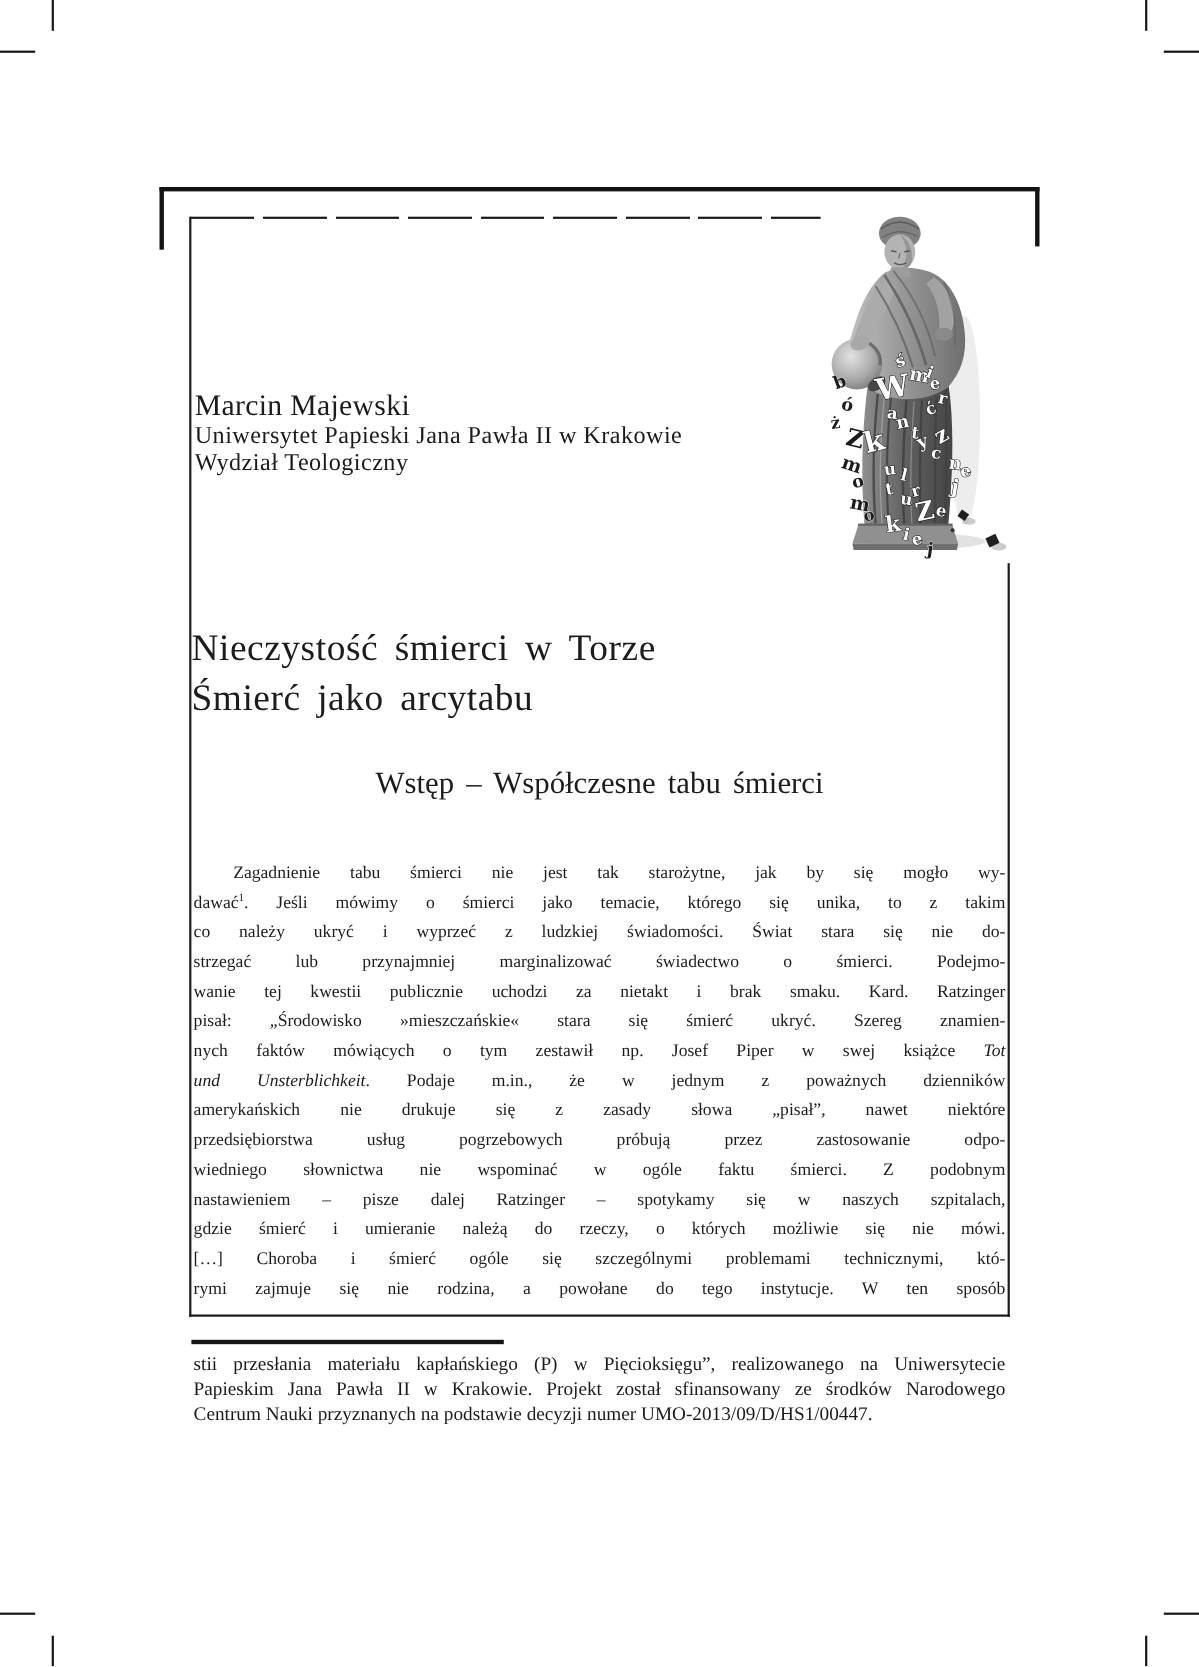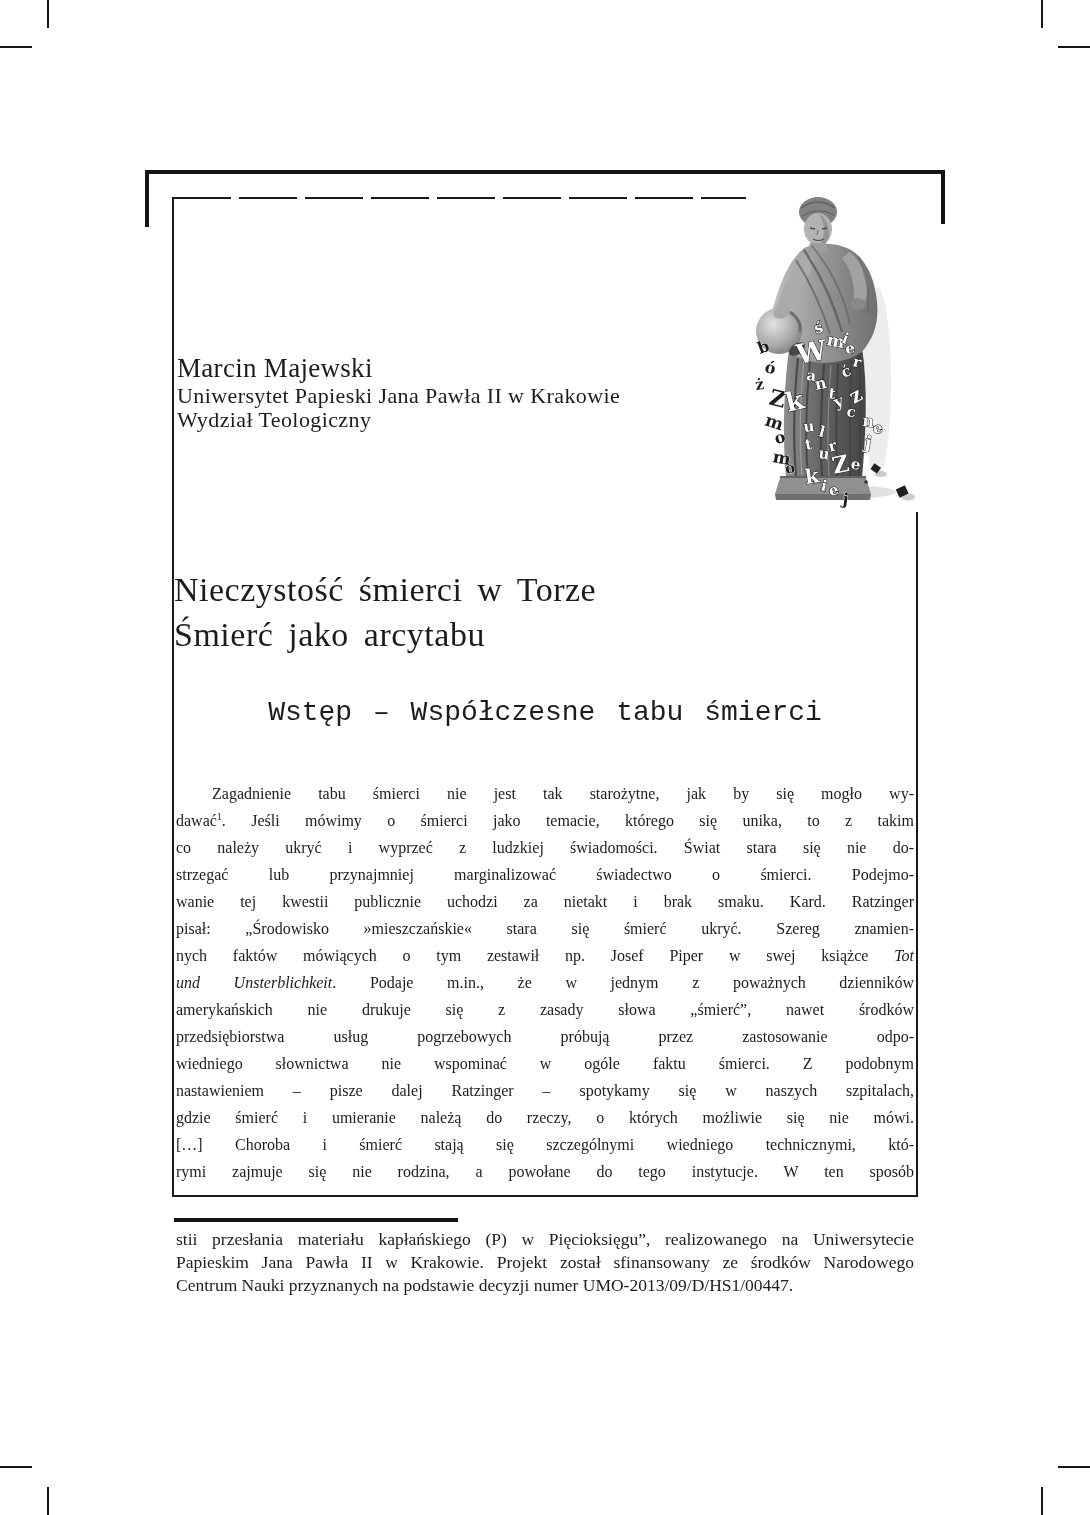--- a/index.html
+++ b/index.html
@@ -41,21 +41,21 @@
   .author-block { position: absolute; left: 3px; top: 156px; }
   .author-name { font-size: 27px; line-height: 31px; letter-spacing: 0.3px; }
   .author-affil { font-size: 22px; line-height: 24px; letter-spacing: 0.4px; }
 
   .title-block { position: absolute; left: 0; top: 338px; width: 100%; text-align: left; margin-top: 32px; }
   .title-line { font-size: 34px; line-height: 45px; word-spacing: 6px; letter-spacing: 0.5px; }
 
   .section-heading {
     position: absolute; left: 0; top: 500px; width: 100%;
     text-align: center; font-size: 28px; line-height: 32px;
-    font-weight: normal; margin: 0; word-spacing: 4px; font-family: Liberation Mono, monospace;
+    font-weight: normal; margin: 0; word-spacing: 4px;
   }
 
   .body-text { position: absolute; left: 2px; top: 583px; width: 738px; }
   .body-line {
     font-size: 16px; height: 27px; line-height: 27px;
     text-align: justify; text-align-last: justify;
     white-space: normal;
   }
   .body-line.indent { padding-left: 36px; }
   .body-line em { font-style: italic; }
@@ -124,26 +124,26 @@
 
     <div class="body-text" id="body-lines">
         <div class="body-line indent"><span>Zagadnienie tabu śmierci nie jest tak starożytne, jak by się mogło wy-</span></div>
         <div class="body-line"><span>dawać</span><sup>1</sup><span>. Jeśli mówimy o śmierci jako temacie, którego się unika, to z takim</span></div>
         <div class="body-line"><span>co należy ukryć i wyprzeć z ludzkiej świadomości. Świat stara się nie do-</span></div>
         <div class="body-line"><span>strzegać lub przynajmniej marginalizować świadectwo o śmierci. Podejmo-</span></div>
         <div class="body-line"><span>wanie tej kwestii publicznie uchodzi za nietakt i brak smaku. Kard. Ratzinger</span></div>
         <div class="body-line"><span>pisał: „Środowisko »mieszczańskie« stara się śmierć ukryć. Szereg znamien-</span></div>
         <div class="body-line"><span>nych faktów mówiących o tym zestawił np. Josef Piper w swej książce </span><em>Tot</em></div>
         <div class="body-line"><em>und Unsterblichkeit</em><span>. Podaje m.in., że w jednym z poważnych dzienników</span></div>
-        <div class="body-line"><span>amerykańskich nie drukuje się z zasady słowa „śmierć”, nawet środków</span></div>
+        <div class="body-line"><span>amerykańskich nie drukuje się z zasady słowa „pisał”, nawet niektóre</span></div>
         <div class="body-line"><span>przedsiębiorstwa usług pogrzebowych próbują przez zastosowanie odpo-</span></div>
         <div class="body-line"><span>wiedniego słownictwa nie wspominać w ogóle faktu śmierci. Z podobnym</span></div>
         <div class="body-line"><span>nastawieniem – pisze dalej Ratzinger – spotykamy się w naszych szpitalach,</span></div>
         <div class="body-line"><span>gdzie śmierć i umieranie należą do rzeczy, o których możliwie się nie mówi.</span></div>
-        <div class="body-line"><span>[…] Choroba i śmierć stają się szczególnymi wiedniego technicznymi, któ-</span></div>
+        <div class="body-line"><span>[…] Choroba i śmierć ogóle się szczególnymi problemami technicznymi, któ-</span></div>
         <div class="body-line"><span>rymi zajmuje się nie rodzina, a powołane do tego instytucje. W ten sposób</span></div>
       </div>
 
     <div class="footnote-rule"></div>
     <div class="footnote-text" id="footnote-lines">
         <div class="fn-line"><span>stii przesłania materiału kapłańskiego (P) w Pięcioksięgu”, realizowanego na Uniwersytecie</span></div>
         <div class="fn-line"><span>Papieskim Jana Pawła II w Krakowie. Projekt został sfinansowany ze środków Narodowego</span></div>
         <div class="fn-line last"><span>Centrum Nauki przyznanych na podstawie decyzji numer UMO-2013/09/D/HS1/00447.</span></div>
       </div>
   </div>

